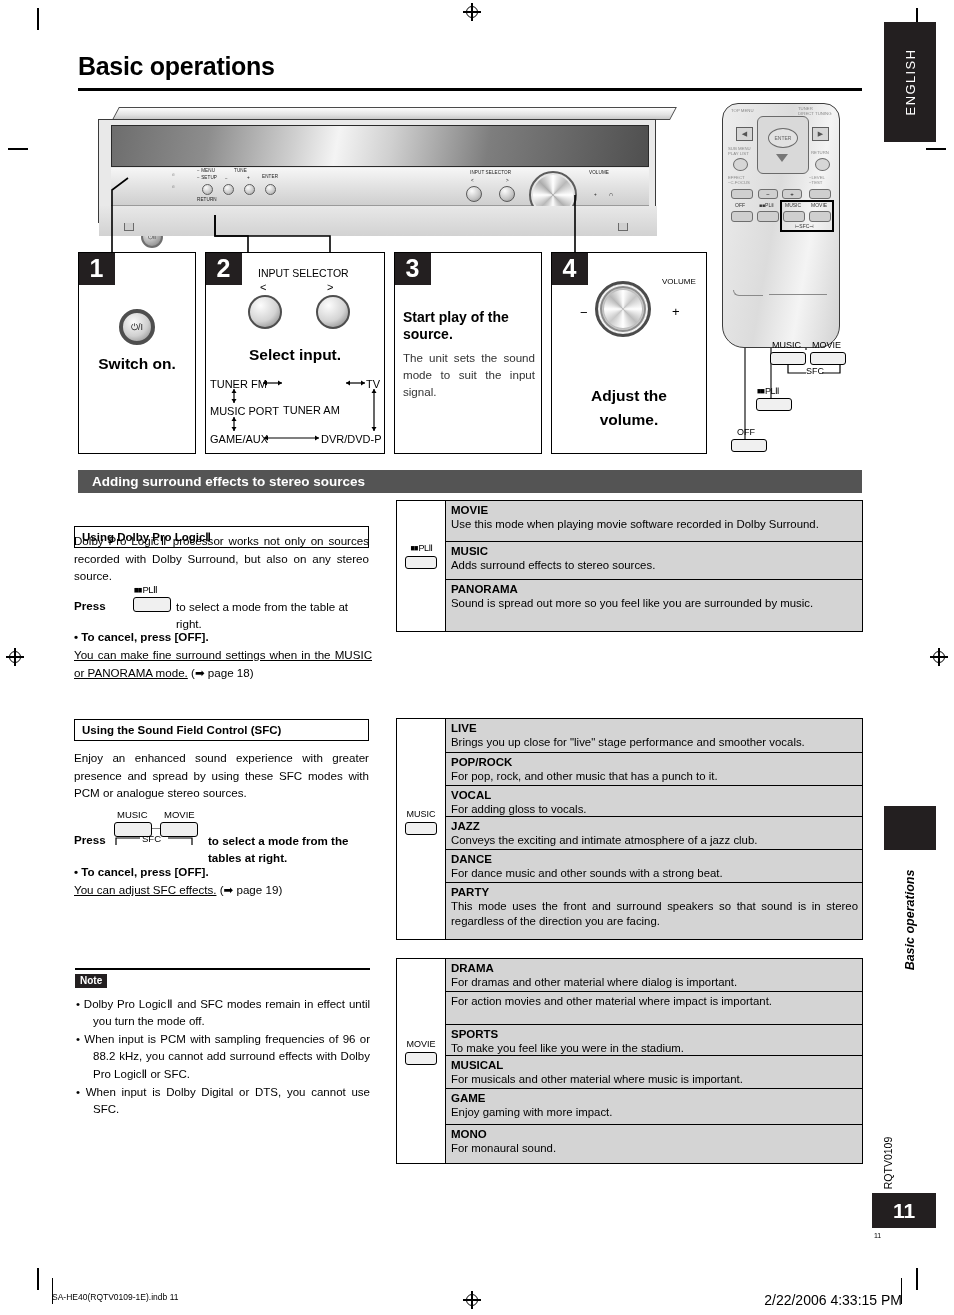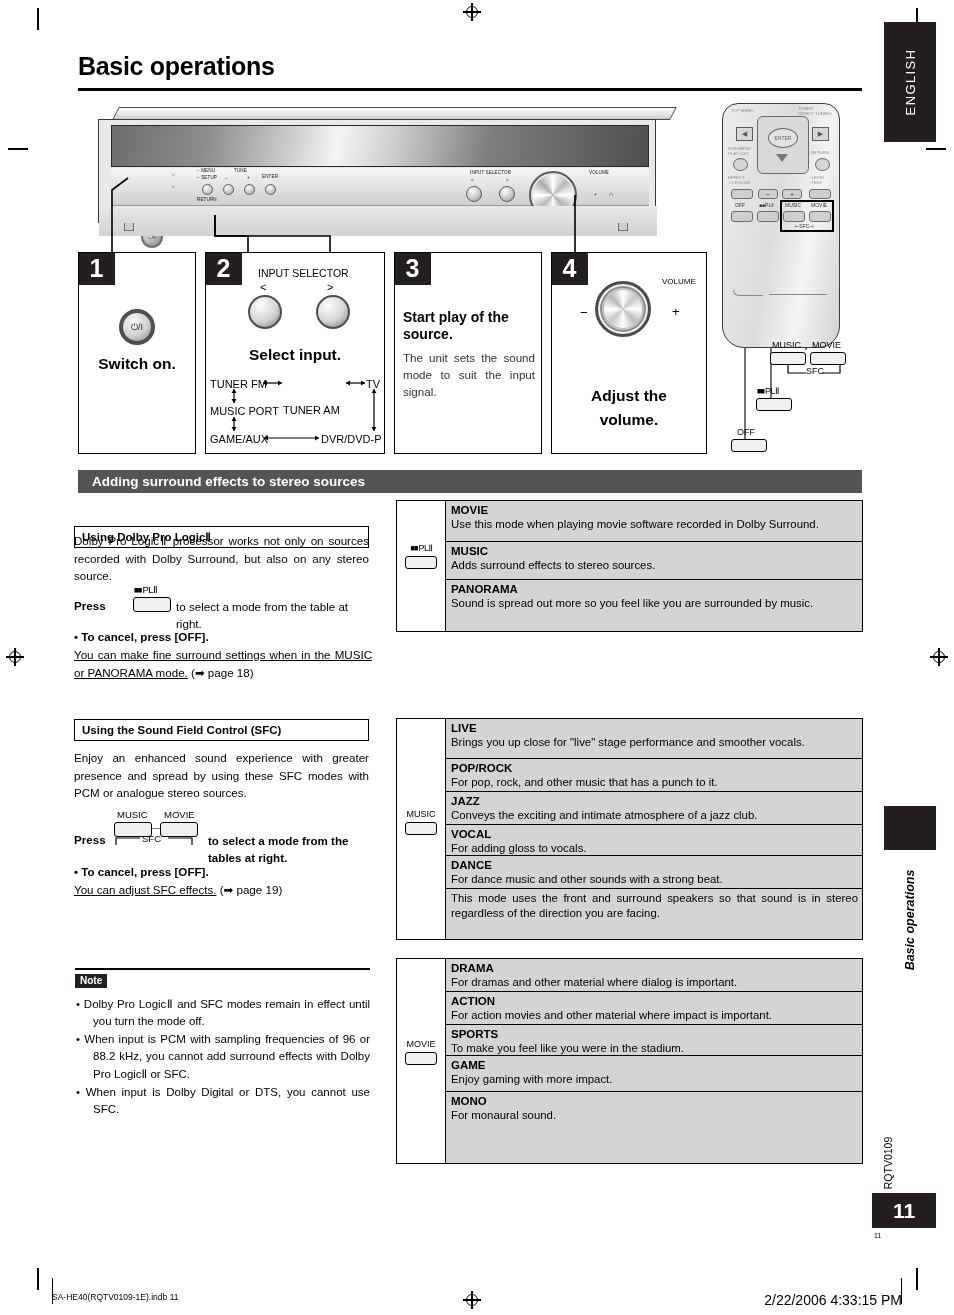--- a/index.html
+++ b/index.html
@@ -589,63 +589,67 @@
   <span class="uline">You can adjust SFC effects.</span>
   <span>(➡ page 19)</span>
 </div>
 
 <div class="mtable" style="left:396px;top:718px;width:467px;height:222px;">
   <div class="mt-left">
     <div class="tbl-btn-lbl" style="top:90px;">MUSIC</div>
     <div class="tbl-btn" style="top:103px;"></div>
   </div>
   <div class="mt-rows">
-    <div class="mt-row" style="height:40px;">
+    <div class="mt-row" style="height:34px;">
       <div class="mt-title">LIVE</div>
       <div class="mt-desc">Brings you up close for "live" stage performance and smoother vocals.</div>
     </div>
     <div class="mt-row" style="height:33px;">
       <div class="mt-title">POP/ROCK</div>
       <div class="mt-desc">For pop, rock, and other music that has a punch to it.</div>
     </div>
+    <div class="mt-row" style="height:31px;border-bottom-width:1.6px;">
+      <div class="mt-title">VOCAL</div>
+      <div class="mt-desc">For adding gloss to vocals.</div>
+    </div>
     <div class="mt-row" style="height:33px;">
       <div class="mt-title">JAZZ</div>
       <div class="mt-desc">Conveys the exciting and intimate atmosphere of a jazz club.</div>
     </div>
-    <div class="mt-row" style="height:31px;border-bottom-width:1.6px;">
-      <div class="mt-title">VOCAL</div>
-      <div class="mt-desc">For adding gloss to vocals.</div>
-    </div>
     <div class="mt-row" style="height:33px;">
       <div class="mt-title">DANCE</div>
       <div class="mt-desc">For dance music and other sounds with a strong beat.</div>
     </div>
     <div class="mt-row" style="height:48px;">
+      <div class="mt-title">PARTY</div>
       <div class="mt-desc">This mode uses the front and surround speakers so that sound is in stereo regardless of the direction you are facing.</div>
     </div>
   </div>
 </div>
 
 <div class="mtable" style="left:396px;top:958px;width:467px;height:206px;">
   <div class="mt-left">
     <div class="tbl-btn-lbl" style="top:80px;">MOVIE</div>
     <div class="tbl-btn" style="top:93px;"></div>
   </div>
   <div class="mt-rows">
     <div class="mt-row" style="height:33px;border-bottom-width:1.6px;">
       <div class="mt-title">DRAMA</div>
       <div class="mt-desc">For dramas and other material where dialog is important.</div>
     </div>
     <div class="mt-row" style="height:33px;">
-      <div class="mt-title">ACTION</div>
       <div class="mt-desc">For action movies and other material where impact is important.</div>
     </div>
     <div class="mt-row" style="height:31px;">
       <div class="mt-title">SPORTS</div>
       <div class="mt-desc">To make you feel like you were in the stadium.</div>
+    </div>
+    <div class="mt-row" style="height:33px;">
+      <div class="mt-title">MUSICAL</div>
+      <div class="mt-desc">For musicals and other material where music is important.</div>
     </div>
     <div class="mt-row" style="height:36px;">
       <div class="mt-title">GAME</div>
       <div class="mt-desc">Enjoy gaming with more impact.</div>
     </div>
     <div class="mt-row" style="height:36px;">
       <div class="mt-title">MONO</div>
       <div class="mt-desc">For monaural sound.</div>
     </div>
   </div>

